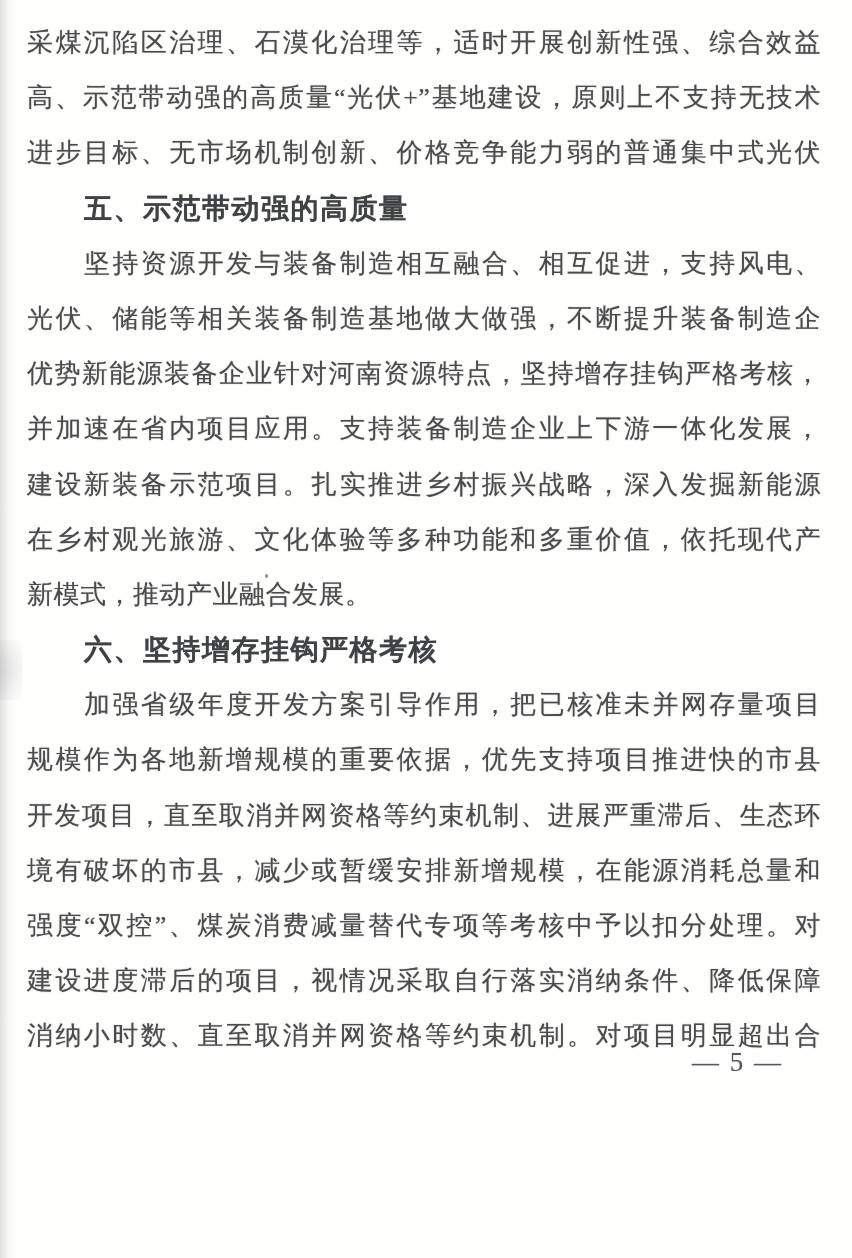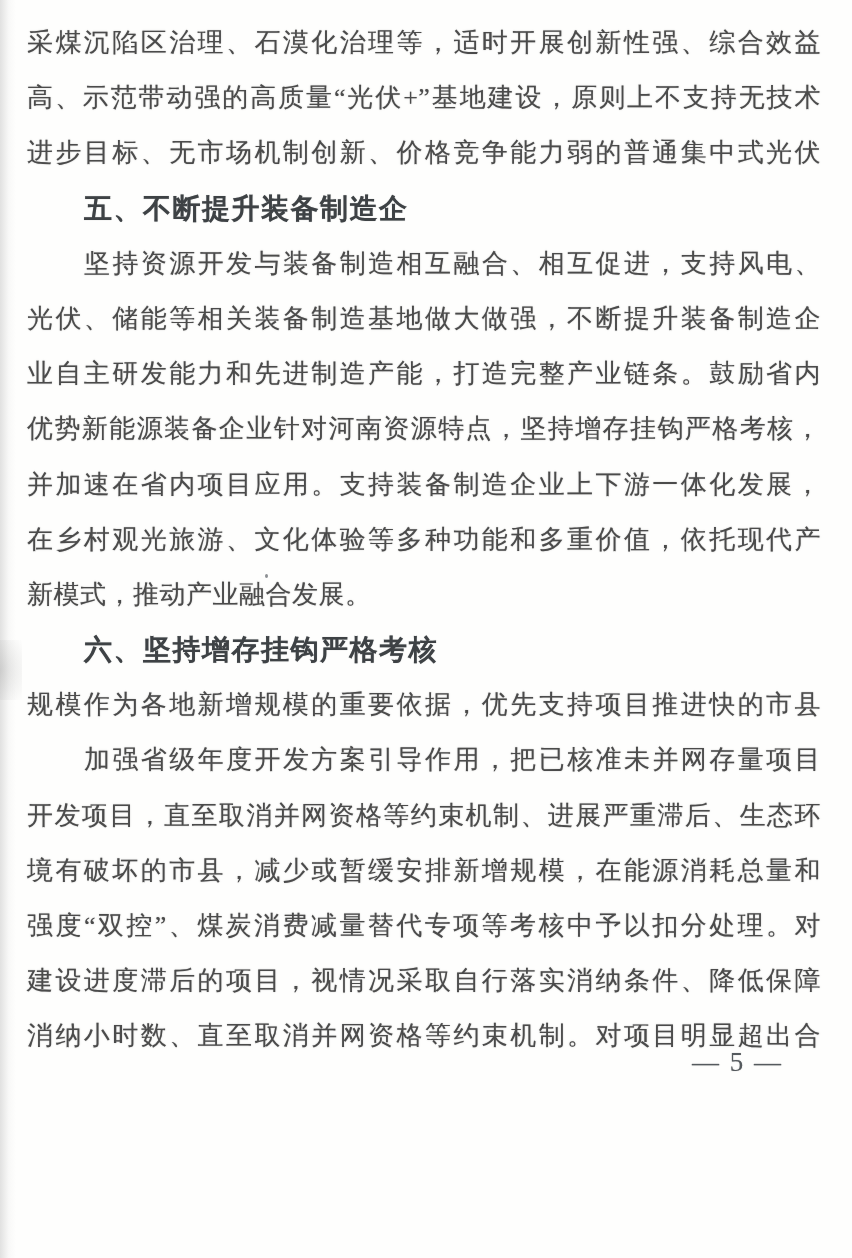--- a/index.html
+++ b/index.html
@@ -81,34 +81,34 @@
 </style>
 </head>
 <body>
 
 <div class="page">
 
   <div class="ln j">采煤沉陷区治理、石漠化治理等，适时开展创新性强、综合效益</div>
   <div class="ln j">高、示范带动强的高质量“光伏+”基地建设，原则上不支持无技术</div>
   <div class="ln j">进步目标、无市场机制创新、价格竞争能力弱的普通集中式光伏</div>
 
-  <div class="ln hd">五、不断提升装备制造企</div>
+  <div class="ln hd">五、示范带动强的高质量</div>
 
   <div class="ln j ind">坚持资源开发与装备制造相互融合、相互促进，支持风电、</div>
   <div class="ln j">光伏、储能等相关装备制造基地做大做强，不断提升装备制造企</div>
-  <div class="ln j">业自主研发能力和先进制造产能，打造完整产业链条。鼓励省内</div>
   <div class="ln j">优势新能源装备企业针对河南资源特点，坚持增存挂钩严格考核，</div>
   <div class="ln j">并加速在省内项目应用。支持装备制造企业上下游一体化发展，</div>
+  <div class="ln j">建设新装备示范项目。扎实推进乡村振兴战略，深入发掘新能源</div>
   <div class="ln j">在乡村观光旅游、文化体验等多种功能和多重价值，依托现代产</div>
   <div class="ln">新模式，推动产业融合发展。</div>
 
   <div class="ln hd">六、坚持增存挂钩严格考核</div>
 
+  <div class="ln j ind">加强省级年度开发方案引导作用，把已核准未并网存量项目</div>
   <div class="ln j">规模作为各地新增规模的重要依据，优先支持项目推进快的市县</div>
-  <div class="ln j ind">加强省级年度开发方案引导作用，把已核准未并网存量项目</div>
   <div class="ln j">开发项目，直至取消并网资格等约束机制、进展严重滞后、生态环</div>
   <div class="ln j">境有破坏的市县，减少或暂缓安排新增规模，在能源消耗总量和</div>
   <div class="ln j">强度“双控”、煤炭消费减量替代专项等考核中予以扣分处理。对</div>
   <div class="ln j">建设进度滞后的项目，视情况采取自行落实消纳条件、降低保障</div>
   <div class="ln j">消纳小时数、直至取消并网资格等约束机制。对项目明显超出合</div>
 
   <div class="footer">— 5 —</div>
 
   <div class="speck"></div>
 </div>

